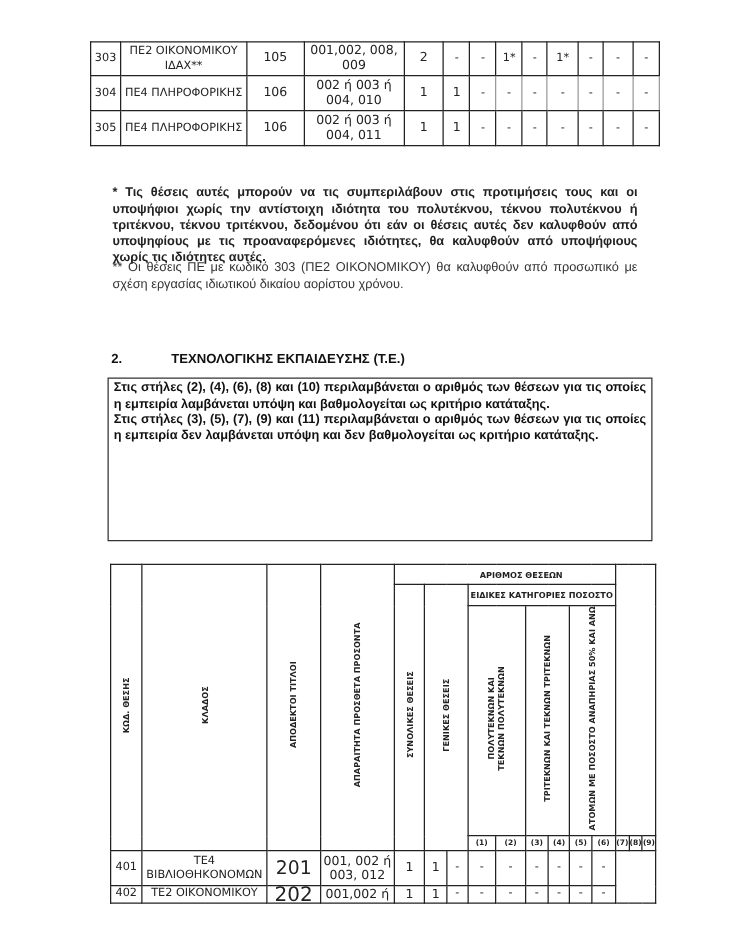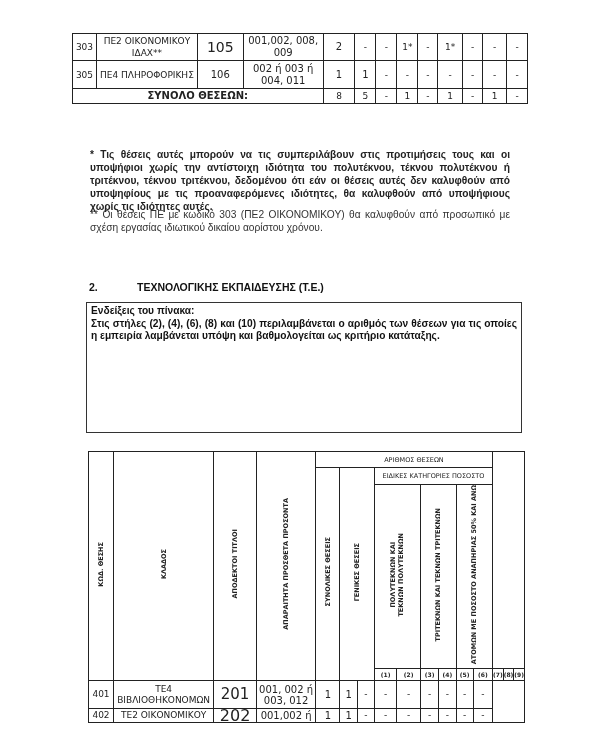--- a/index.html
+++ b/index.html
@@ -14,21 +14,21 @@
   .notes { left:90px; width:420px; font-size:10.2px; line-height:13px; text-align:justify; }
   .note1 { top:148px; font-weight:bold; color:#222; }
   .note2 { top:208px; color:#333; }
   .section { top:281px; left:89px; font-size:10.5px; font-weight:bold; }
   .section .num { display:inline-block; width:48px; }
   .legend { left:86px; top:302px; width:436px; height:131px; border:1.5px solid #333; box-sizing:border-box;
             padding:2px 4px; font-size:10.2px; line-height:12.6px; font-weight:bold; text-align:justify; color:#111; }
   .legend p { margin:0; }
   .t2 td { font-family:"DejaVu Sans", sans-serif; color:#222; }
   .vert { writing-mode:vertical-rl; transform:rotate(180deg); font-size:6.5px; font-weight:bold; white-space:nowrap; display:inline-block; }
-  .hdr-small { font-size:6.5px; font-weight:normal; }
+  .hdr-small { font-size:6.5px; font-weight:bold; }
   .colnum { font-size:6px; font-weight:bold; height:11px; }
   .t2 .data td { font-size:9px; line-height:11px; }
 </style>
 </head>
 <body>
 
 <table class="t1" style="left:72px; top:33px; width:456px;">
   <colgroup>
     <col style="width:24px">
       <col style="width:101px">
@@ -41,72 +41,75 @@
     <col style="width:20px">
       <col style="width:25px">
       <col style="width:20px">
       <col style="width:24px">
       <col style="width:21px">
   </colgroup>
   <tbody>
       <tr style="height:27px;padding-left:24px;">
     <td>303</td>
     <td>ΠΕ2 ΟΙΚΟΝΟΜΙΚΟΥ ΙΔΑΧ**</td>
-    <td style="font-size:14px">105</td>
+    <td style="font-size:10px">105</td>
     <td style="font-size:10px">001,002, 008, 009</td>
     <td style="font-size:10px">2</td>
     <td>-</td>
     <td>-</td>
     <td>1*</td>
     <td>-</td>
     <td>1*</td>
     <td>-</td>
     <td>-</td>
     <td>-</td>
+  </tr>
+  <tr style="height:28px;">
+    <td>304</td>
+    <td>ΠΕ4 ΠΛΗΡΟΦΟΡΙΚΗΣ</td>
+    <td style="font-size:10px">106</td>
+    <td style="font-size:10px">002 ή 003 ή 004, 010</td>
+    <td style="font-size:10px">1</td>
+    <td style="font-size:10px">1</td>
+    <td class="light">-</td>
+    <td class="light">-</td>
+    <td class="light">-</td>
+    <td class="light">-</td>
+    <td class="light">-</td>
+    <td class="light">-</td>
+    <td class="light">-</td>
   </tr>
   <tr style="height:28px;padding-left:28px;">
     <td>305</td>
     <td>ΠΕ4 ΠΛΗΡΟΦΟΡΙΚΗΣ</td>
     <td style="font-size:10px">106</td>
     <td style="font-size:10px">002 ή 003 ή 004, 011</td>
     <td style="font-size:10px">1</td>
     <td style="font-size:10px">1</td>
     <td>-</td>
     <td>-</td>
     <td>-</td>
     <td>-</td>
     <td>-</td>
     <td>-</td>
     <td>-</td>
   </tr>
-  <tr style="height:15px;">
-    <td colspan="4" class="total-label">ΣΥΝΟΛΟ ΘΕΣΕΩΝ:</td>
-    <td>8</td>
-    <td>5</td>
-    <td>-</td>
-    <td>1</td>
-    <td>-</td>
-    <td>1</td>
-    <td>-</td>
-    <td>1</td>
-    <td>-</td>
-  </tr>
 </tbody>
   </table>
 
 <div class="abs notes note1">* Τις θέσεις αυτές μπορούν να τις συμπεριλάβουν στις προτιμήσεις τους και οι υποψήφιοι χωρίς την αντίστοιχη ιδιότητα του πολυτέκνου, τέκνου πολυτέκνου ή τριτέκνου, τέκνου τριτέκνου, δεδομένου ότι εάν οι θέσεις αυτές δεν καλυφθούν από υποψηφίους με τις προαναφερόμενες ιδιότητες, θα καλυφθούν από υποψήφιους χωρίς τις ιδιότητες αυτές.</div>
 <div class="abs notes note2">** Οι θέσεις ΠΕ με κωδικό 303 (ΠΕ2 ΟΙΚΟΝΟΜΙΚΟΥ) θα καλυφθούν από προσωπικό με σχέση εργασίας ιδιωτικού δικαίου αορίστου χρόνου.</div>
 
 <div class="abs section">
   <span class="num">2.</span><span>ΤΕΧΝΟΛΟΓΙΚΗΣ ΕΚΠΑΙΔΕΥΣΗΣ (Τ.Ε.)</span>
 </div>
 
 <div class="abs legend">
-  <p>Ενδείξεις του πίνακα:</p>
   <p>Στις στήλες (2), (4), (6), (8) και (10) περιλαμβάνεται ο αριθμός των θέσεων για τις οποίες η εμπειρία λαμβάνεται υπόψη και βαθμολογείται ως κριτήριο κατάταξης.</p>
+  <p>Στις στήλες (3), (5), (7), (9) και (11) περιλαμβάνεται ο αριθμός των θέσεων για τις οποίες η εμπειρία δεν λαμβάνεται υπόψη και δεν βαθμολογείται ως κριτήριο κατάταξης.</p>
 </div>
 
 <table class="t2" style="left:88px; top:451px; width:437px; border:1.5px solid #222;">
   <colgroup>
     <col style="width:27px">
       <col style="width:102px">
       <col style="width:46px">
       <col style="width:64px">
     <col style="width:28px">
       <col style="width:20px">

